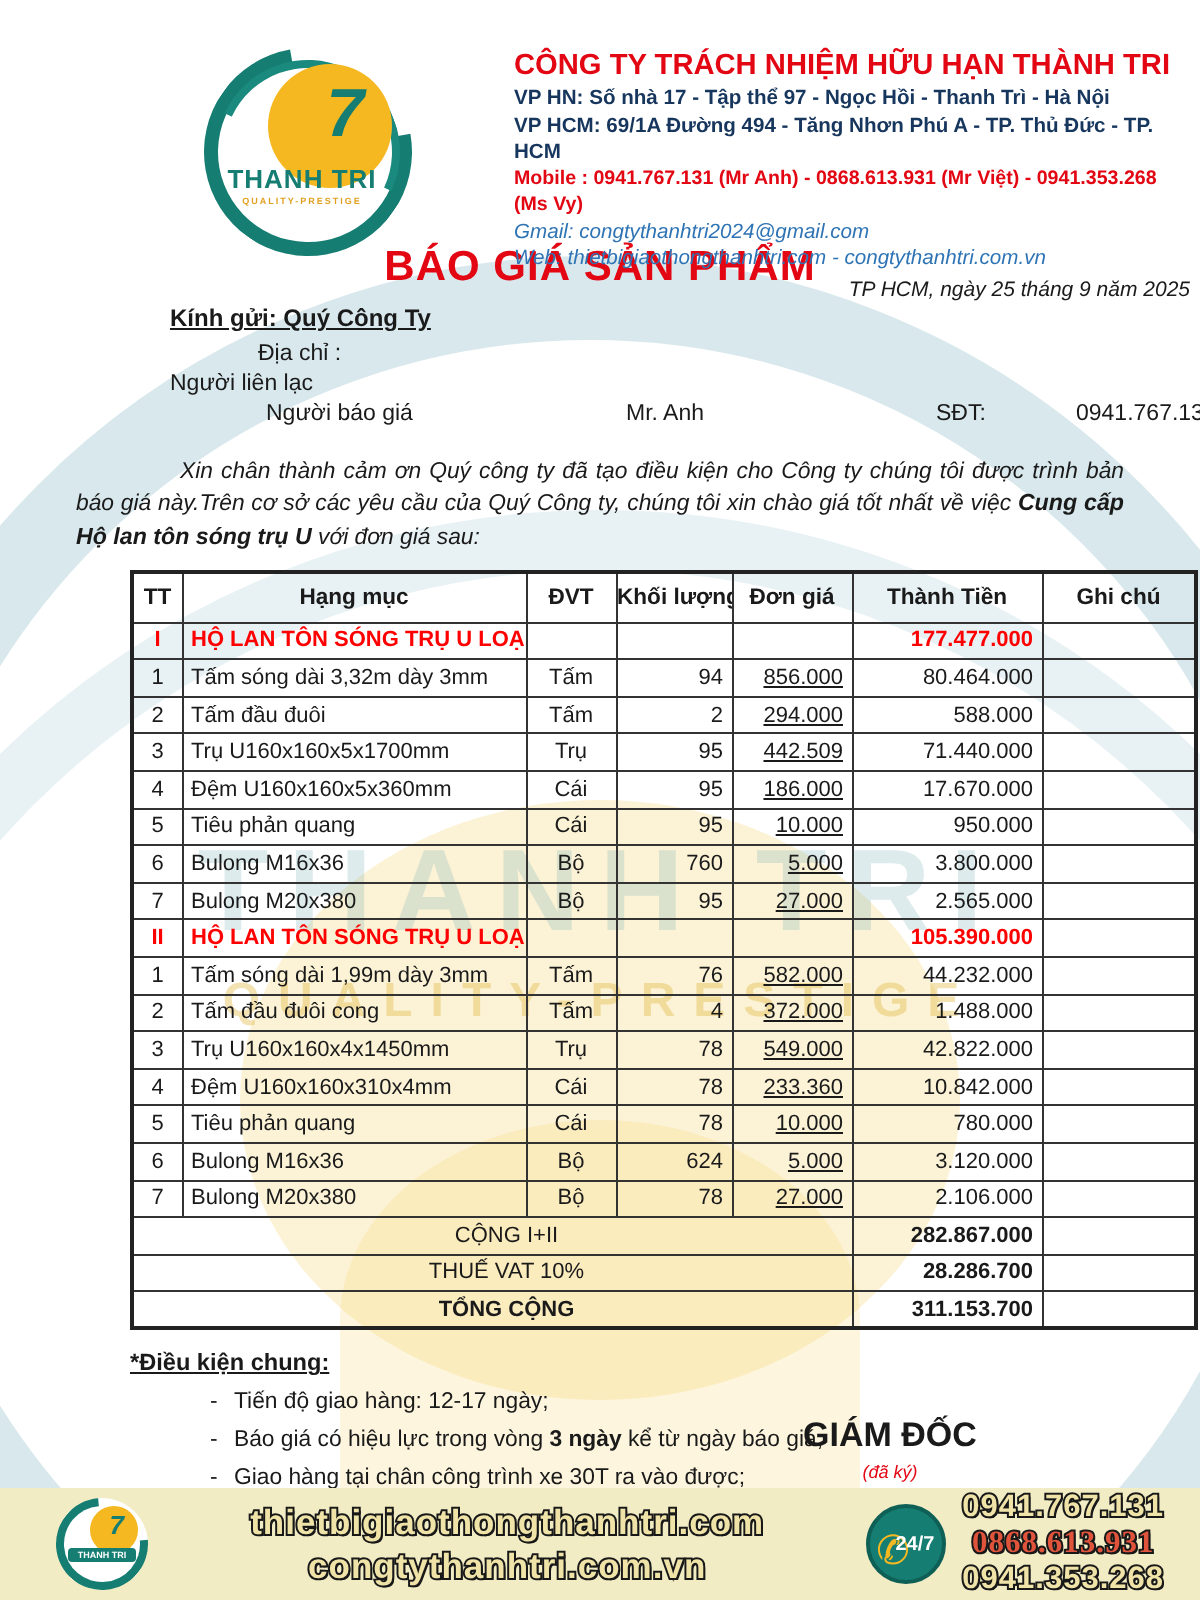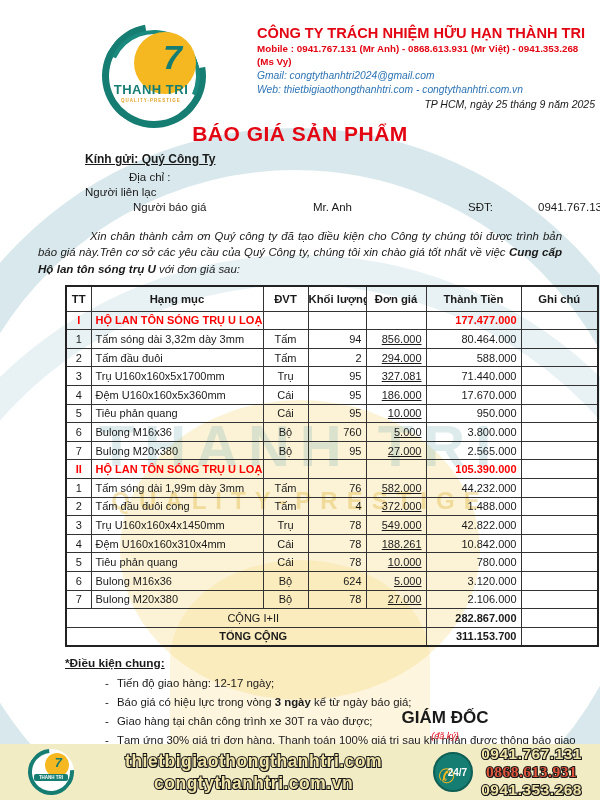--- a/index.html
+++ b/index.html
@@ -117,20 +117,22 @@
     <div class="logo">
       <div class="logo-ring"></div>
       <div class="logo-ring2"></div>
       <div class="logo-sun"></div>
       <div class="logo-mono">7</div>
       <div class="logo-name">THANH TRI</div>
       <div class="logo-tag">QUALITY-PRESTIGE</div>
     </div>
     <div class="hdr-info">
       <div class="co-name">CÔNG TY TRÁCH NHIỆM HỮU HẠN THÀNH TRI</div>
+      <div class="addr">VP HN: Số nhà 17 - Tập thể 97 - Ngọc Hồi - Thanh Trì - Hà Nội</div>
+      <div class="addr">VP HCM: 69/1A Đường 494 - Tăng Nhơn Phú A - TP. Thủ Đức - TP. HCM</div>
       <div class="mob">Mobile : 0941.767.131 (Mr Anh) - 0868.613.931 (Mr Việt) - 0941.353.268 (Ms Vy)</div>
       <div class="mail">Gmail: congtythanhtri2024@gmail.com</div>
       <div class="mail">Web: thietbigiaothongthanhtri.com - congtythanhtri.com.vn</div>
       <div class="date-line">TP HCM, ngày 25 tháng 9 năm 2025</div>
     </div>
   </div>
 
   <div class="doc-title">BÁO GIÁ SẢN PHẨM</div>
 
   <div class="recipient">
@@ -194,21 +196,21 @@
           <td class="col-qty">2</td>
           <td class="col-price">294.000</td>
           <td class="col-total">588.000</td>
           <td class="col-note"></td>
         </tr>
         <tr>
           <td class="col-tt">3</td>
           <td class="col-item">Trụ U160x160x5x1700mm</td>
           <td class="col-dvt">Trụ</td>
           <td class="col-qty">95</td>
-          <td class="col-price">327.081</td>
+          <td class="col-price">442.509</td>
           <td class="col-total">71.440.000</td>
           <td class="col-note"></td>
         </tr>
         <tr>
           <td class="col-tt">4</td>
           <td class="col-item">Đệm U160x160x5x360mm</td>
           <td class="col-dvt">Cái</td>
           <td class="col-qty">95</td>
           <td class="col-price">186.000</td>
           <td class="col-total">17.670.000</td>
@@ -275,21 +277,21 @@
           <td class="col-qty">78</td>
           <td class="col-price">549.000</td>
           <td class="col-total">42.822.000</td>
           <td class="col-note"></td>
         </tr>
         <tr>
           <td class="col-tt">4</td>
           <td class="col-item">Đệm U160x160x310x4mm</td>
           <td class="col-dvt">Cái</td>
           <td class="col-qty">78</td>
-          <td class="col-price">188.261</td>
+          <td class="col-price">233.360</td>
           <td class="col-total">10.842.000</td>
           <td class="col-note"></td>
         </tr>
         <tr>
           <td class="col-tt">5</td>
           <td class="col-item">Tiêu phản quang</td>
           <td class="col-dvt">Cái</td>
           <td class="col-qty">78</td>
           <td class="col-price">10.000</td>
           <td class="col-total">780.000</td>
@@ -311,20 +313,25 @@
           <td class="col-qty">78</td>
           <td class="col-price">27.000</td>
           <td class="col-total">2.106.000</td>
           <td class="col-note"></td>
         </tr>
       </tbody>
     <tbody>
         <tr>
           <td colspan="5" class="sum-label">CỘNG I+II</td>
           <td class="col-total sum-value">282.867.000</td>
+          <td class="col-note"></td>
+        </tr>
+        <tr>
+          <td colspan="5" class="sum-label">THUẾ VAT 10%</td>
+          <td class="col-total sum-value">28.286.700</td>
           <td class="col-note"></td>
         </tr>
         <tr class="sum-bold">
           <td colspan="5" class="sum-label">TỔNG CỘNG</td>
           <td class="col-total sum-value">311.153.700</td>
           <td class="col-note"></td>
         </tr>
       </tbody>
   </table>
 

